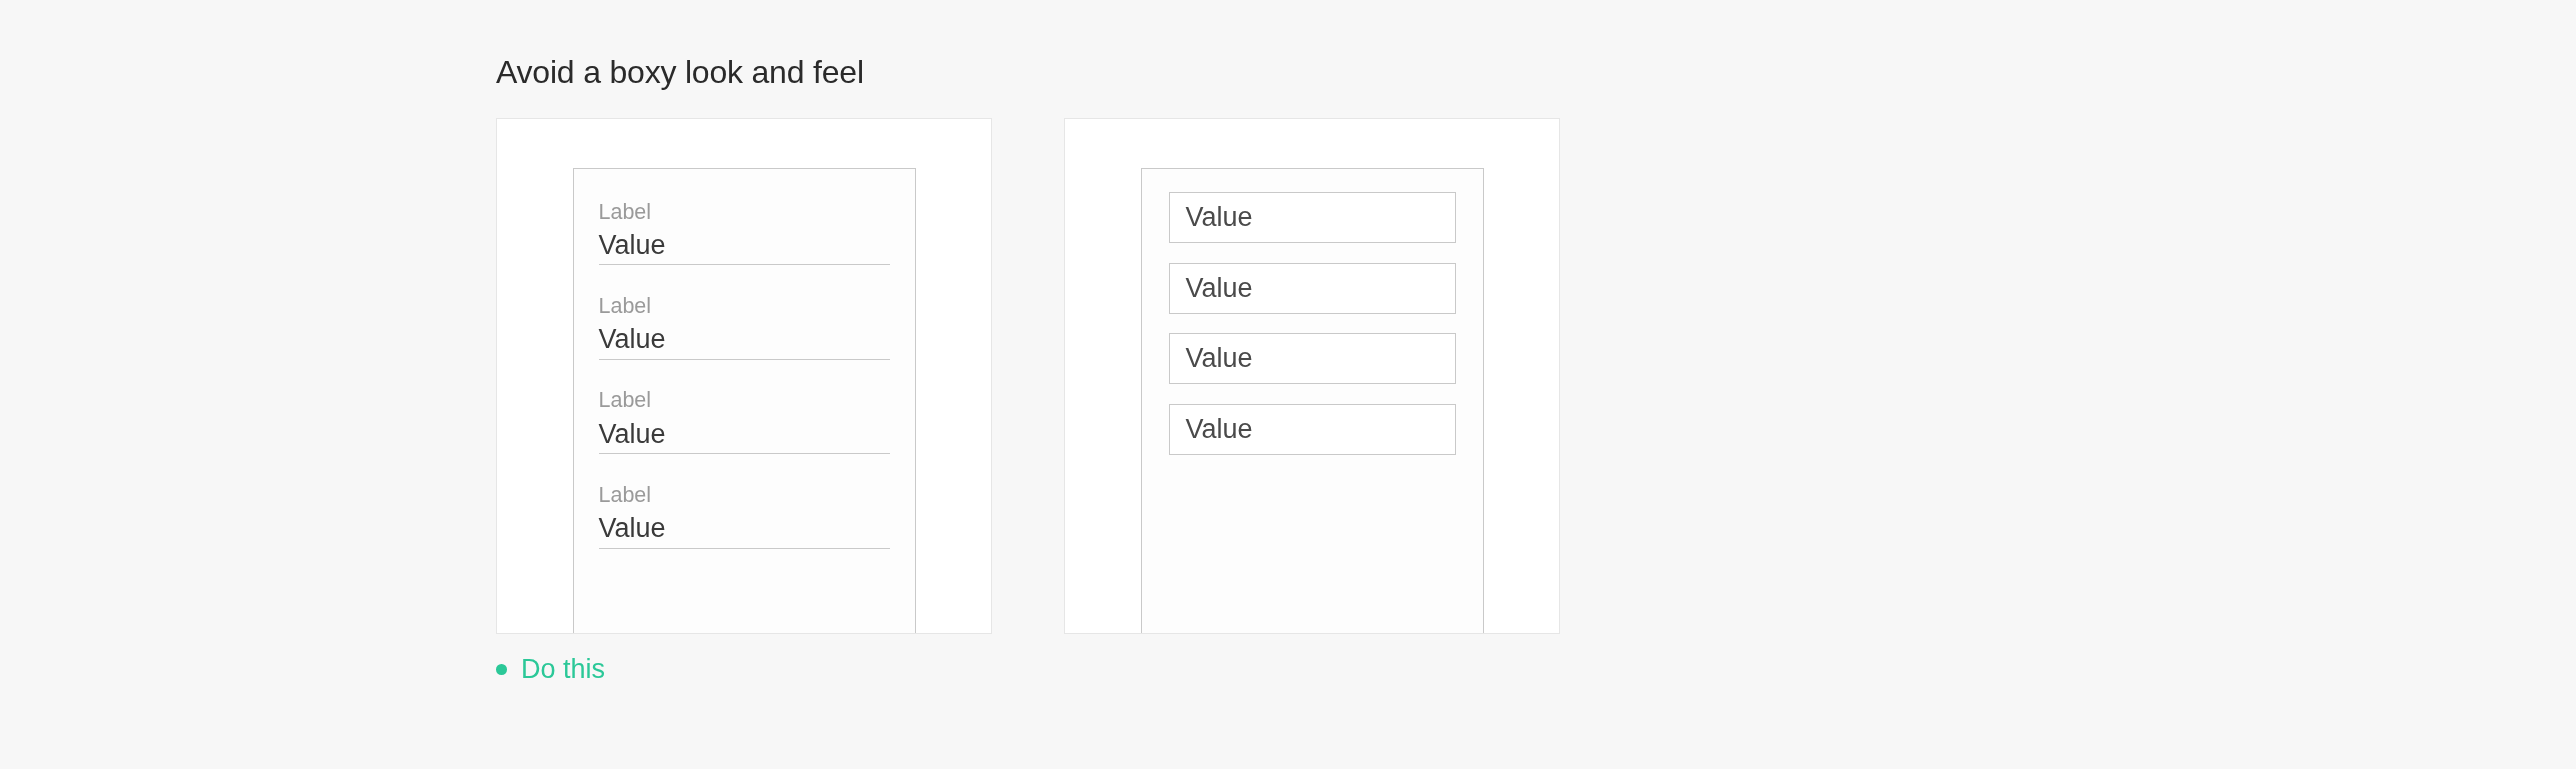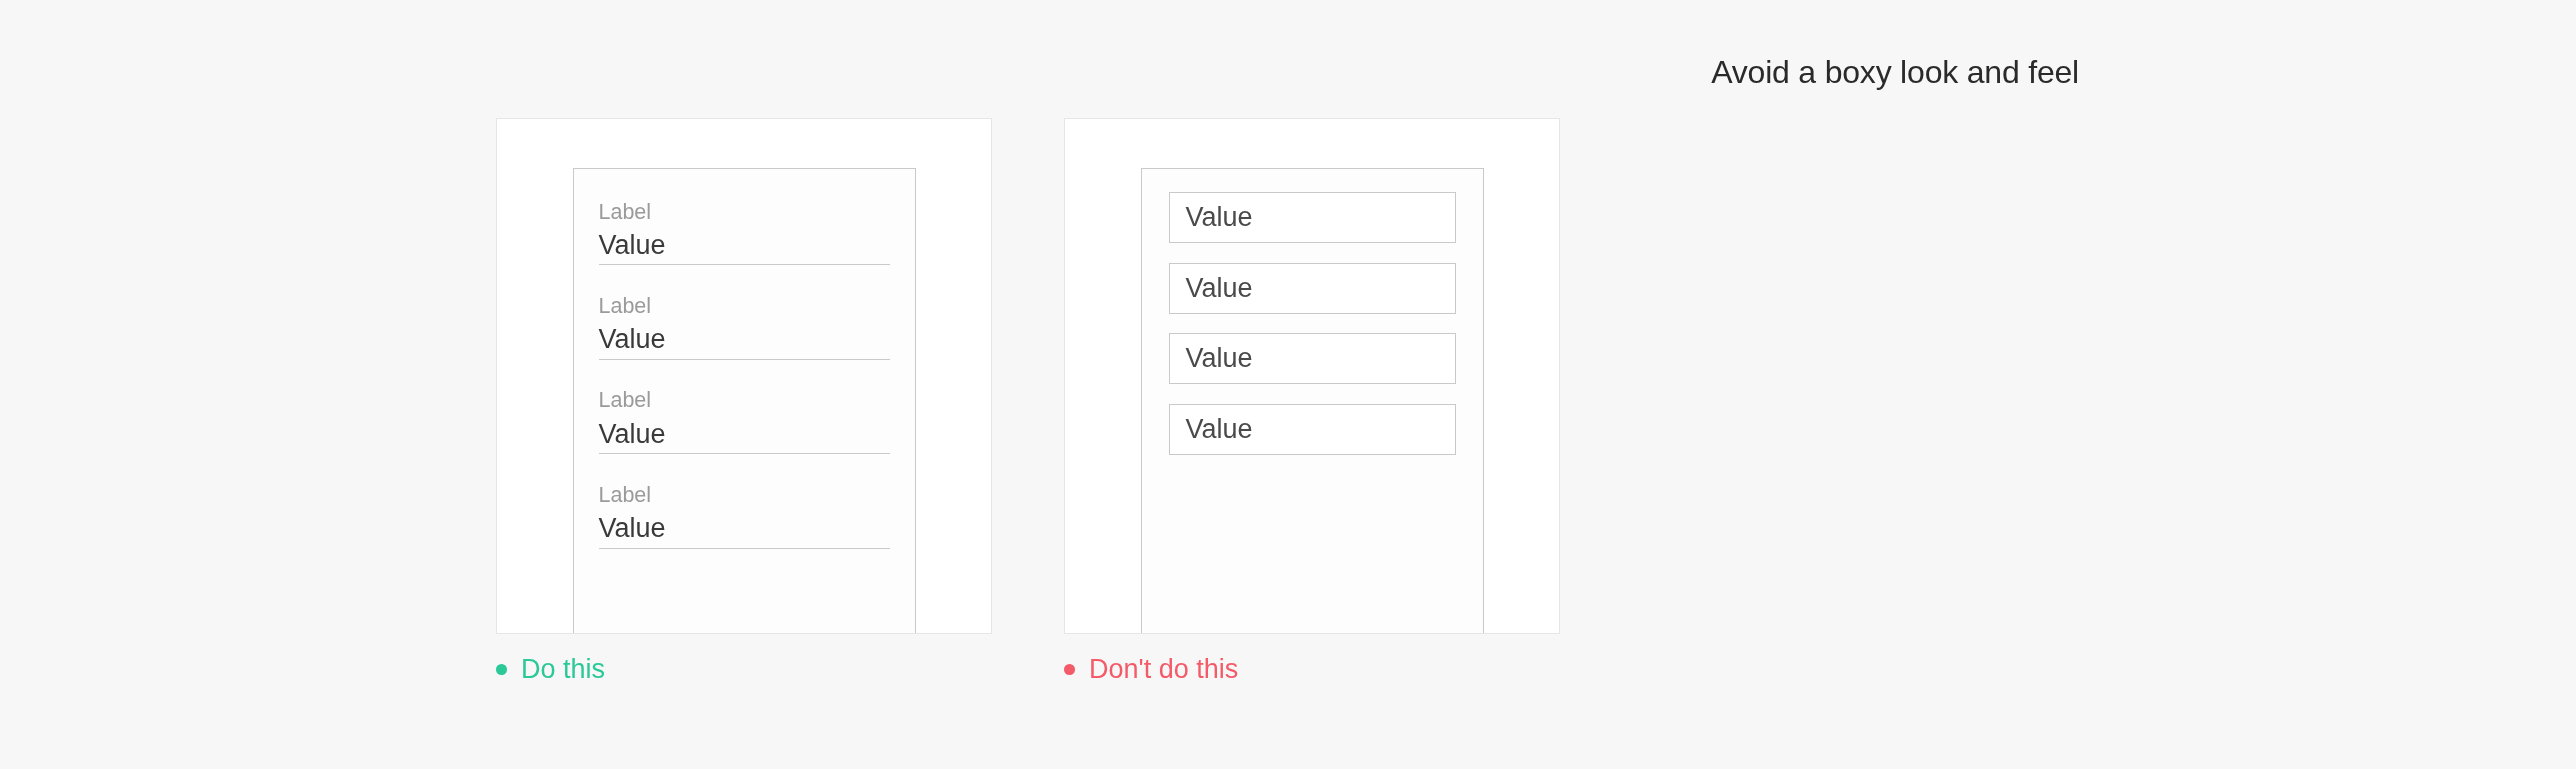--- a/index.html
+++ b/index.html
@@ -17,21 +17,20 @@
     .container {
       margin-left: 496px;
       width: 1583px;
     }
     .title {
       font-size: 32px;
       font-weight: 400;
       color: #2a2a2a;
       margin-bottom: 27px;
       letter-spacing: -0.2px;
-      text-align: right;
     }
     .examples {
       display: flex;
       gap: 72px;
     }
     .example {
       display: flex;
       flex-direction: column;
     }
     .card {
@@ -158,20 +157,16 @@
             <div class="boxed-value">Value</div>
           </div>
           <div class="boxed-field">
             <div class="boxed-value">Value</div>
           </div>
           <div class="boxed-field">
             <div class="boxed-value">Value</div>
           </div>
         </div>
       </div>
-      <div class="caption caption-dont">
-        <span class="dot"></span>
-        <span class="caption-text">Don't do this</span>
-      </div>
     </div>
   </div>
 </div>
 
 
 </body></html>

